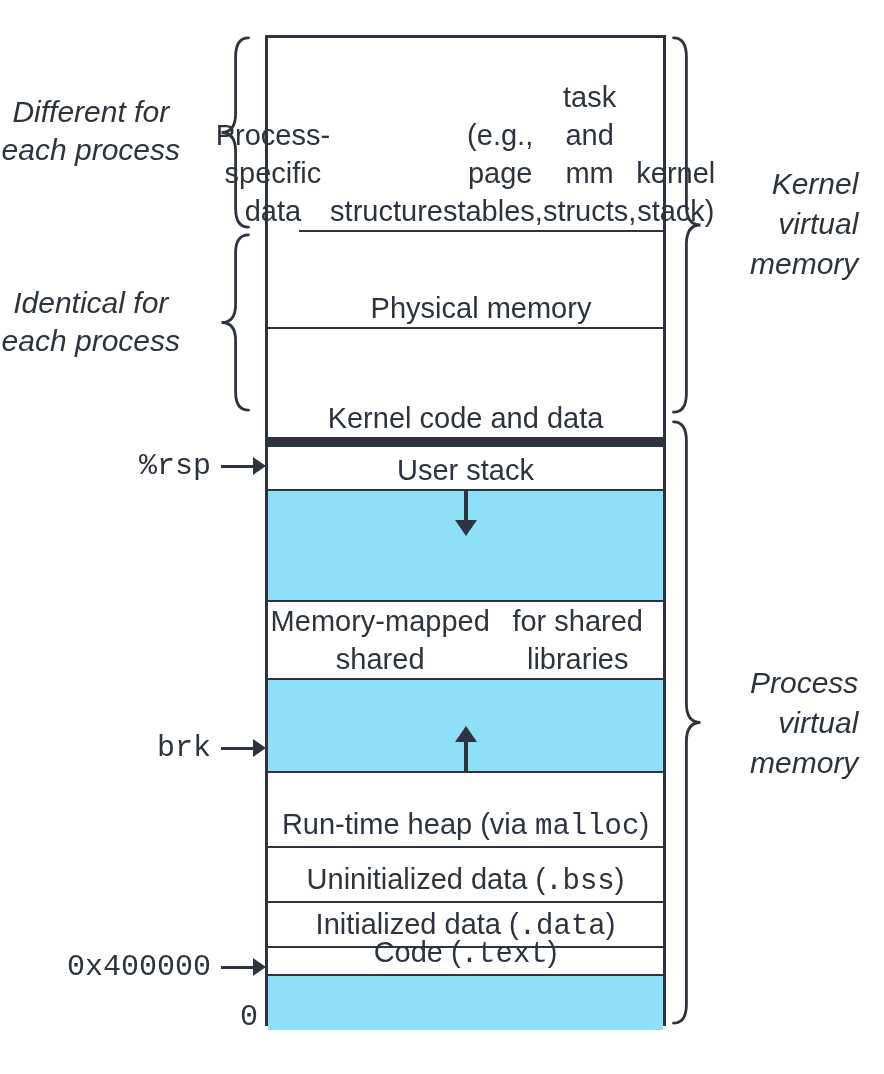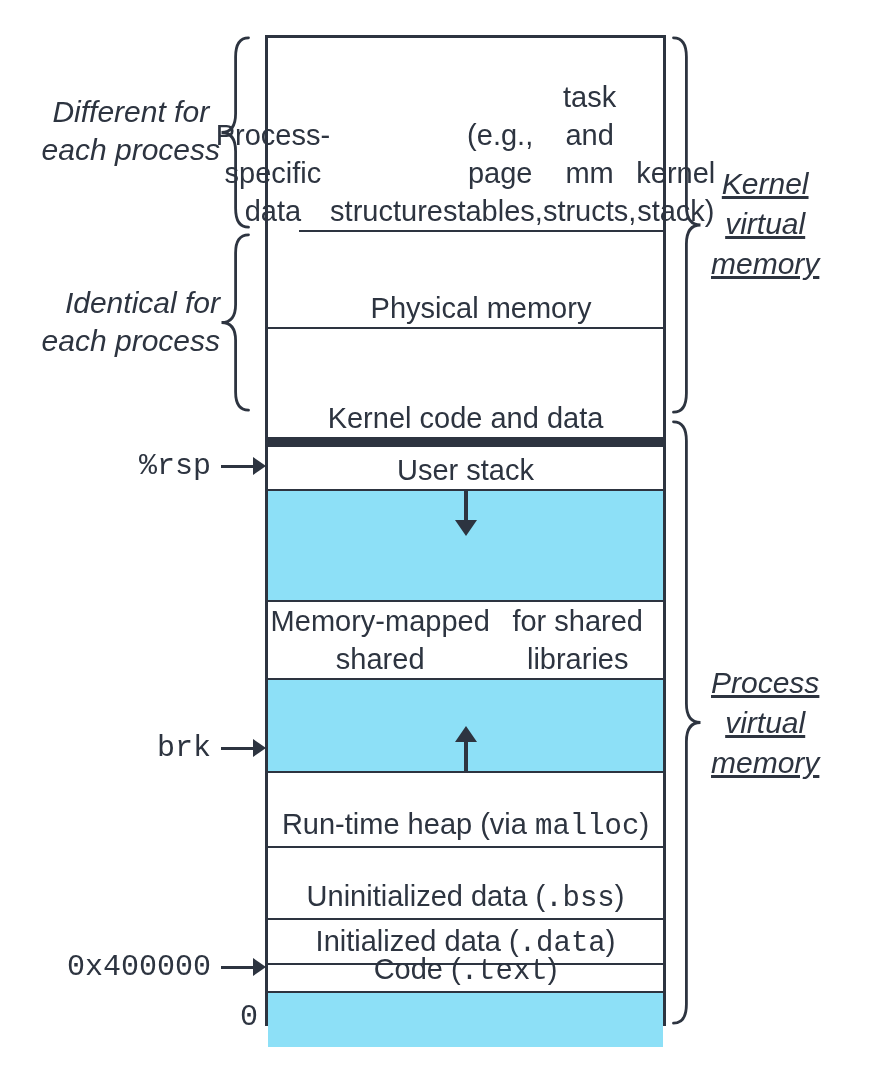--- a/index.html
+++ b/index.html
@@ -43,35 +43,35 @@
     font-family:"Liberation Mono","DejaVu Sans Mono",monospace; font-size:30px; white-space:nowrap;
   }
   .ptr { width:45px; height:34px; position:relative; flex:0 0 auto; }
   .ptr .ptr-line { position:absolute; left:0; top:50%; margin-top:-1.5px; width:34px; height:3px; background:#2d3440; }
   .ptr .ptr-head { position:absolute; right:0; top:50%; margin-top:-9px; width:0; height:0;
     border-top:9px solid transparent; border-bottom:9px solid transparent; border-left:13px solid #2d3440; }
   .addr.zero { right:626px; }
 
   
   .side-label { position:absolute; font-style:italic; font-size:30px; white-space:nowrap; }
-  .left-label { right:664px; text-align:center; line-height:38px; }
-  .right-label { left:711px; text-align:center; line-height:40px;text-decoration:underline; }
+  .left-label { right:704px; text-align:center; line-height:38px; }
+  .right-label { left:750px; text-align:right; line-height:40px; }
 
   .brace { position:absolute; }
 </style>
 </head>
 <body>
 
 <div class="stage">
 
   <div class="side-label left-label" style="top:93px;">
     <div>Different for</div>
     <div>each process</div>
   </div>
-  <div class="side-label left-label" style="top:284px;text-align:right;">
+  <div class="side-label left-label" style="top:284px;">
     <div>Identical for</div>
     <div>each process</div>
   </div>
 
   <div class="brace" style="left:220px; top:35px;">
       <svg width="30" height="195" viewBox="0 0 30 195" style="display:block;overflow:visible">
         <path d="M 28.5 2.8 Q 15.600000000000001 2.8, 15.600000000000001 21.8 L 15.600000000000001 78.5 Q 15.600000000000001 97.5, 1.5 97.5 Q 15.600000000000001 97.5, 15.600000000000001 116.5 L 15.600000000000001 173.2 Q 15.600000000000001 192.2, 28.5 192.2" fill="none" stroke="#2d3440" stroke-width="2.8" stroke-linecap="round"></path>
       </svg>
     </div>
   <div class="brace" style="left:220px; top:232px;">
@@ -142,21 +142,21 @@
       <div class="grow-arrow up">
         <div class="stem"></div>
         <div class="head"></div>
       </div>
     </div>
 
     <div class="mrow" style="height:75px;">
       <div><span>Run-time heap (via </span><span class="mono">malloc</span><span>)</span></div>
     </div>
 
-    <div class="mrow" style="height:72px;">
+    <div class="mrow" style="height:55px;">
       <div><span>Uninitialized data (</span><span class="mono">.bss</span><span>)</span></div>
     </div>
 
     <div class="mrow" style="height:45px;">
       <div><span>Initialized data (</span><span class="mono">.data</span><span>)</span></div>
     </div>
 
     <div class="mrow" style="height:28px;">
       <div><span>Code (</span><span class="mono">.text</span><span>)</span></div>
     </div>

